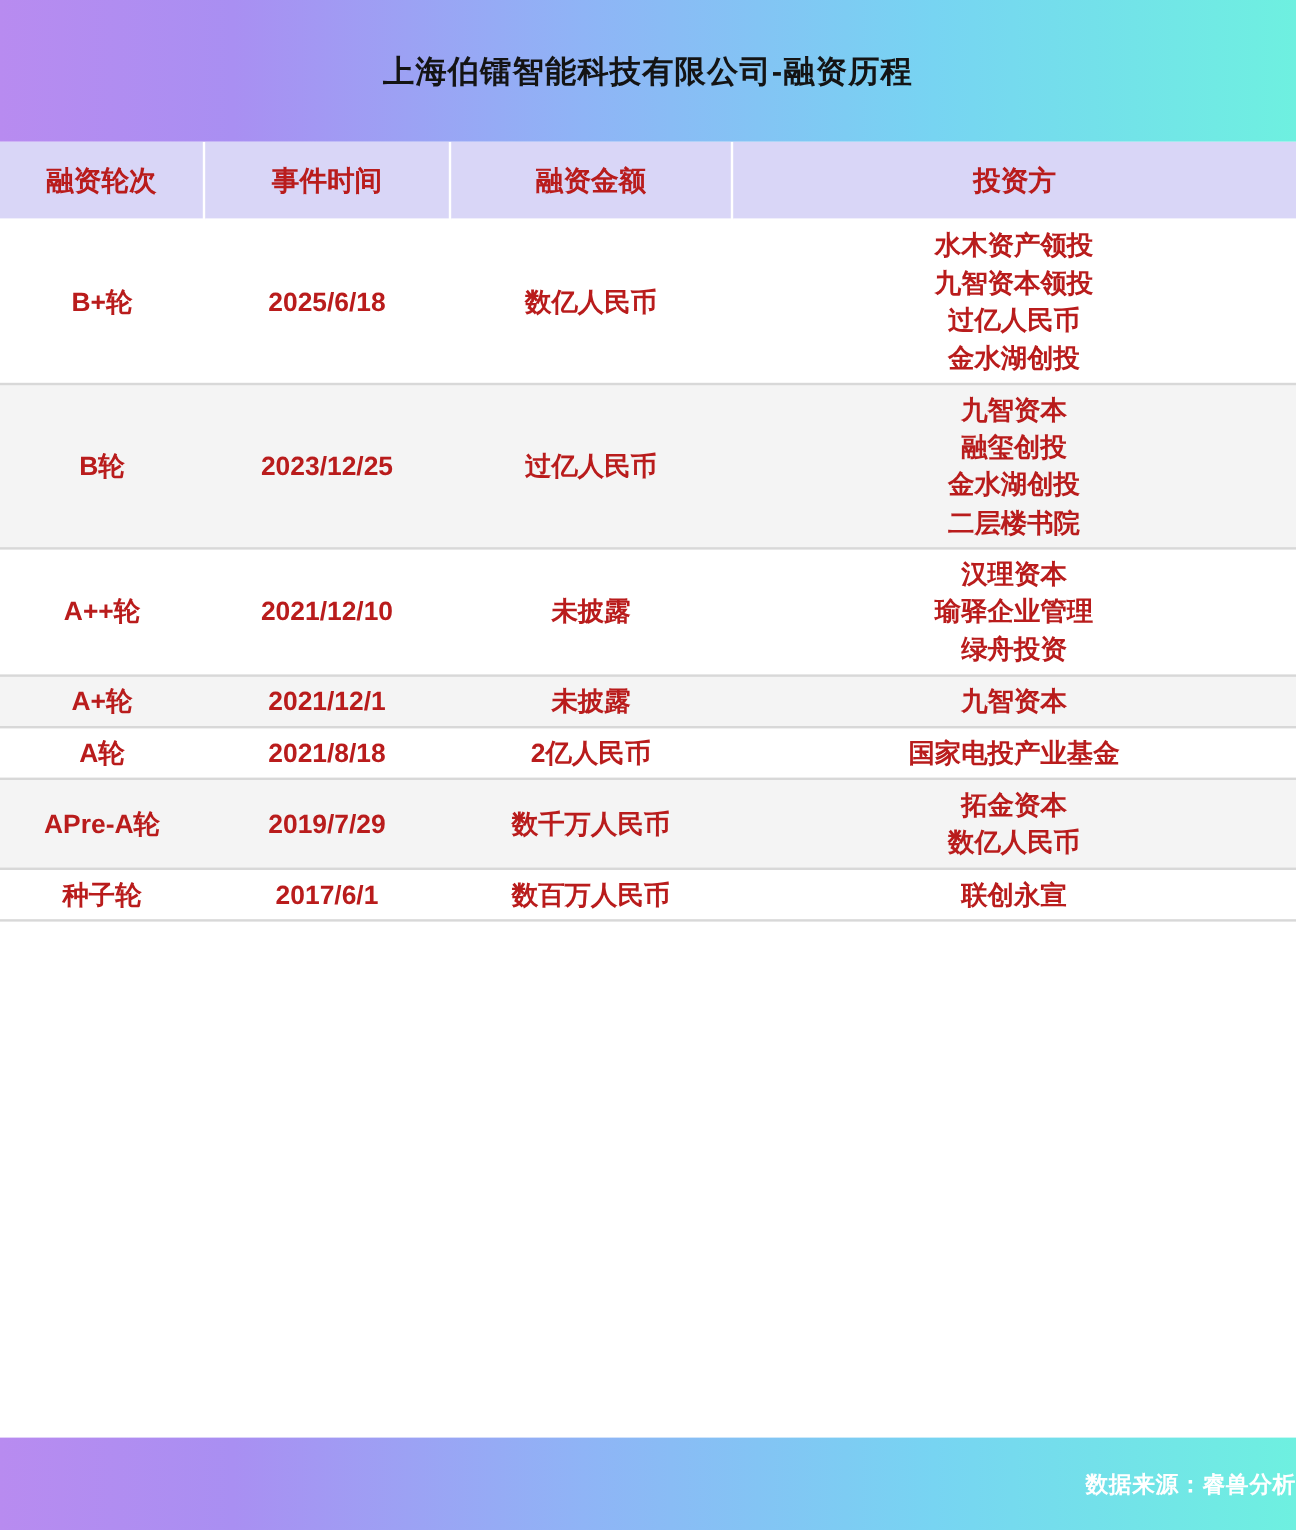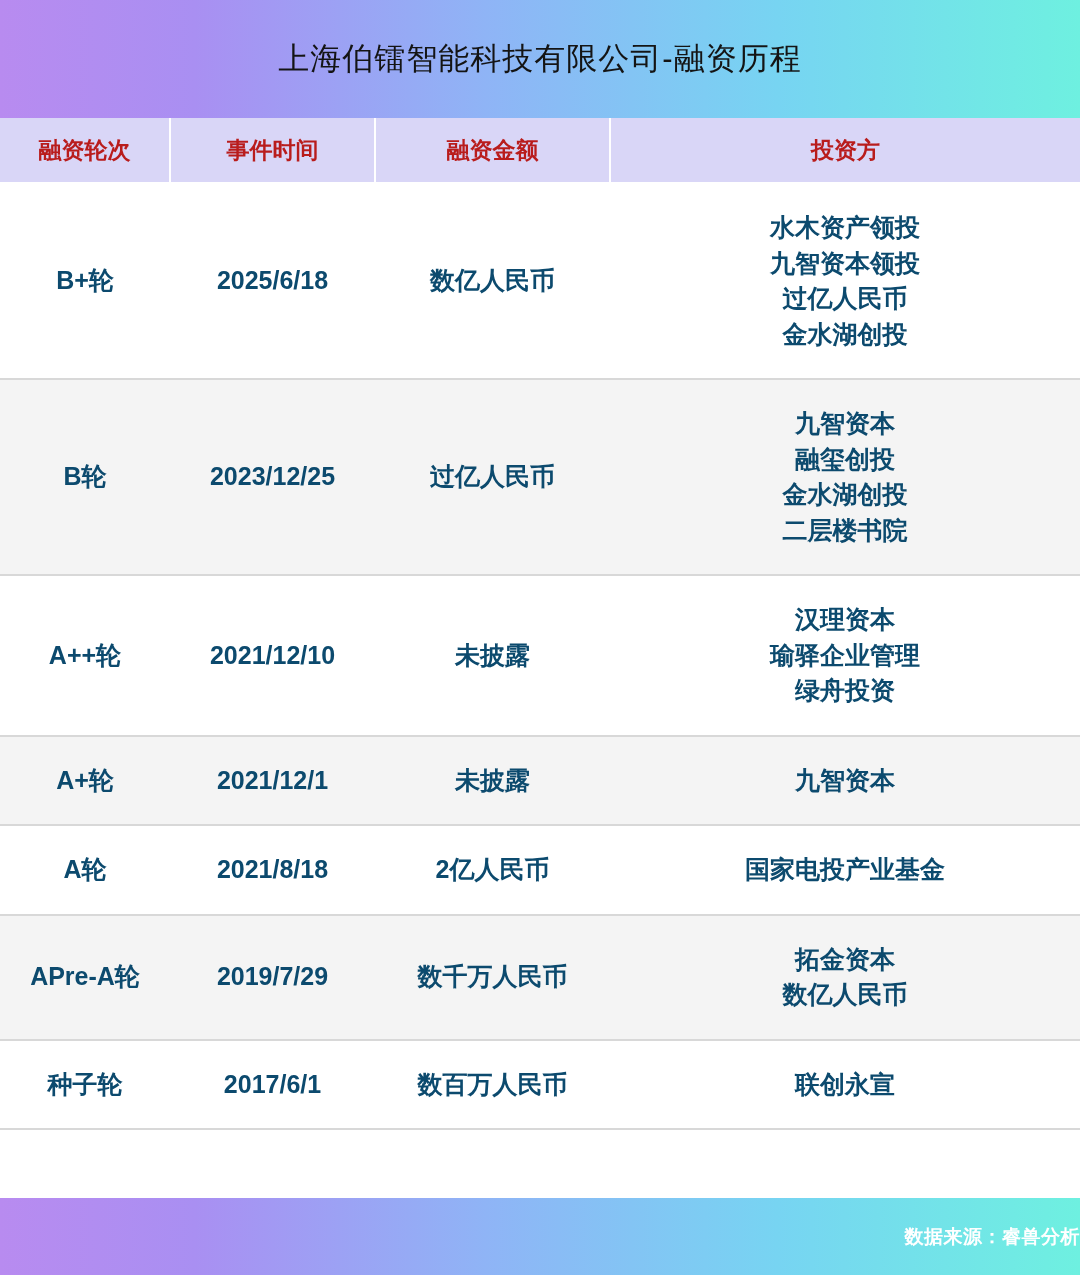--- a/index.html
+++ b/index.html
@@ -23,22 +23,22 @@
   
   .header-band {
     position: relative;
     height: 118px;
     background: linear-gradient(90deg, #b88bf0 0%, #a98ff2 18%, #8fb4f6 45%, #77d4f2 72%, #6ef0e0 100%);
     display: flex;
     align-items: center;
     justify-content: center;
   }
   .header-title {
-    font-size: 31px;
-    font-weight: normal;
+    font-size: 26px;
+    font-weight: bold;
     color: #141414;
     letter-spacing: 1px;
     text-align: center;
   }
 
   
   .table {
     width: 1080px;
     border-collapse: collapse;
     table-layout: fixed;
@@ -58,24 +58,24 @@
     border-bottom: 2px solid #ffffff;
     text-align: center;
     vertical-align: middle;
   }
   .table thead th:last-child { border-right: none; }
 
   .table tbody td {
     border-bottom: 2px solid #d8d8d8;
     text-align: center;
     vertical-align: middle;
-    color: #0c4a6e;
-    font-size: 25px;
-    font-weight: bold;
-    padding: 26px 6px;
+    color: #b91c1c;
+    font-size: 22px;
+    font-weight: bold;
+    padding: 5px 6px;
     line-height: 1.42;
   }
   .table tbody tr.alt td {
     background: #f4f4f4;
   }
   .table tbody tr.plain td {
     background: #ffffff;
   }
   .cell-lines span {
     display: block;

